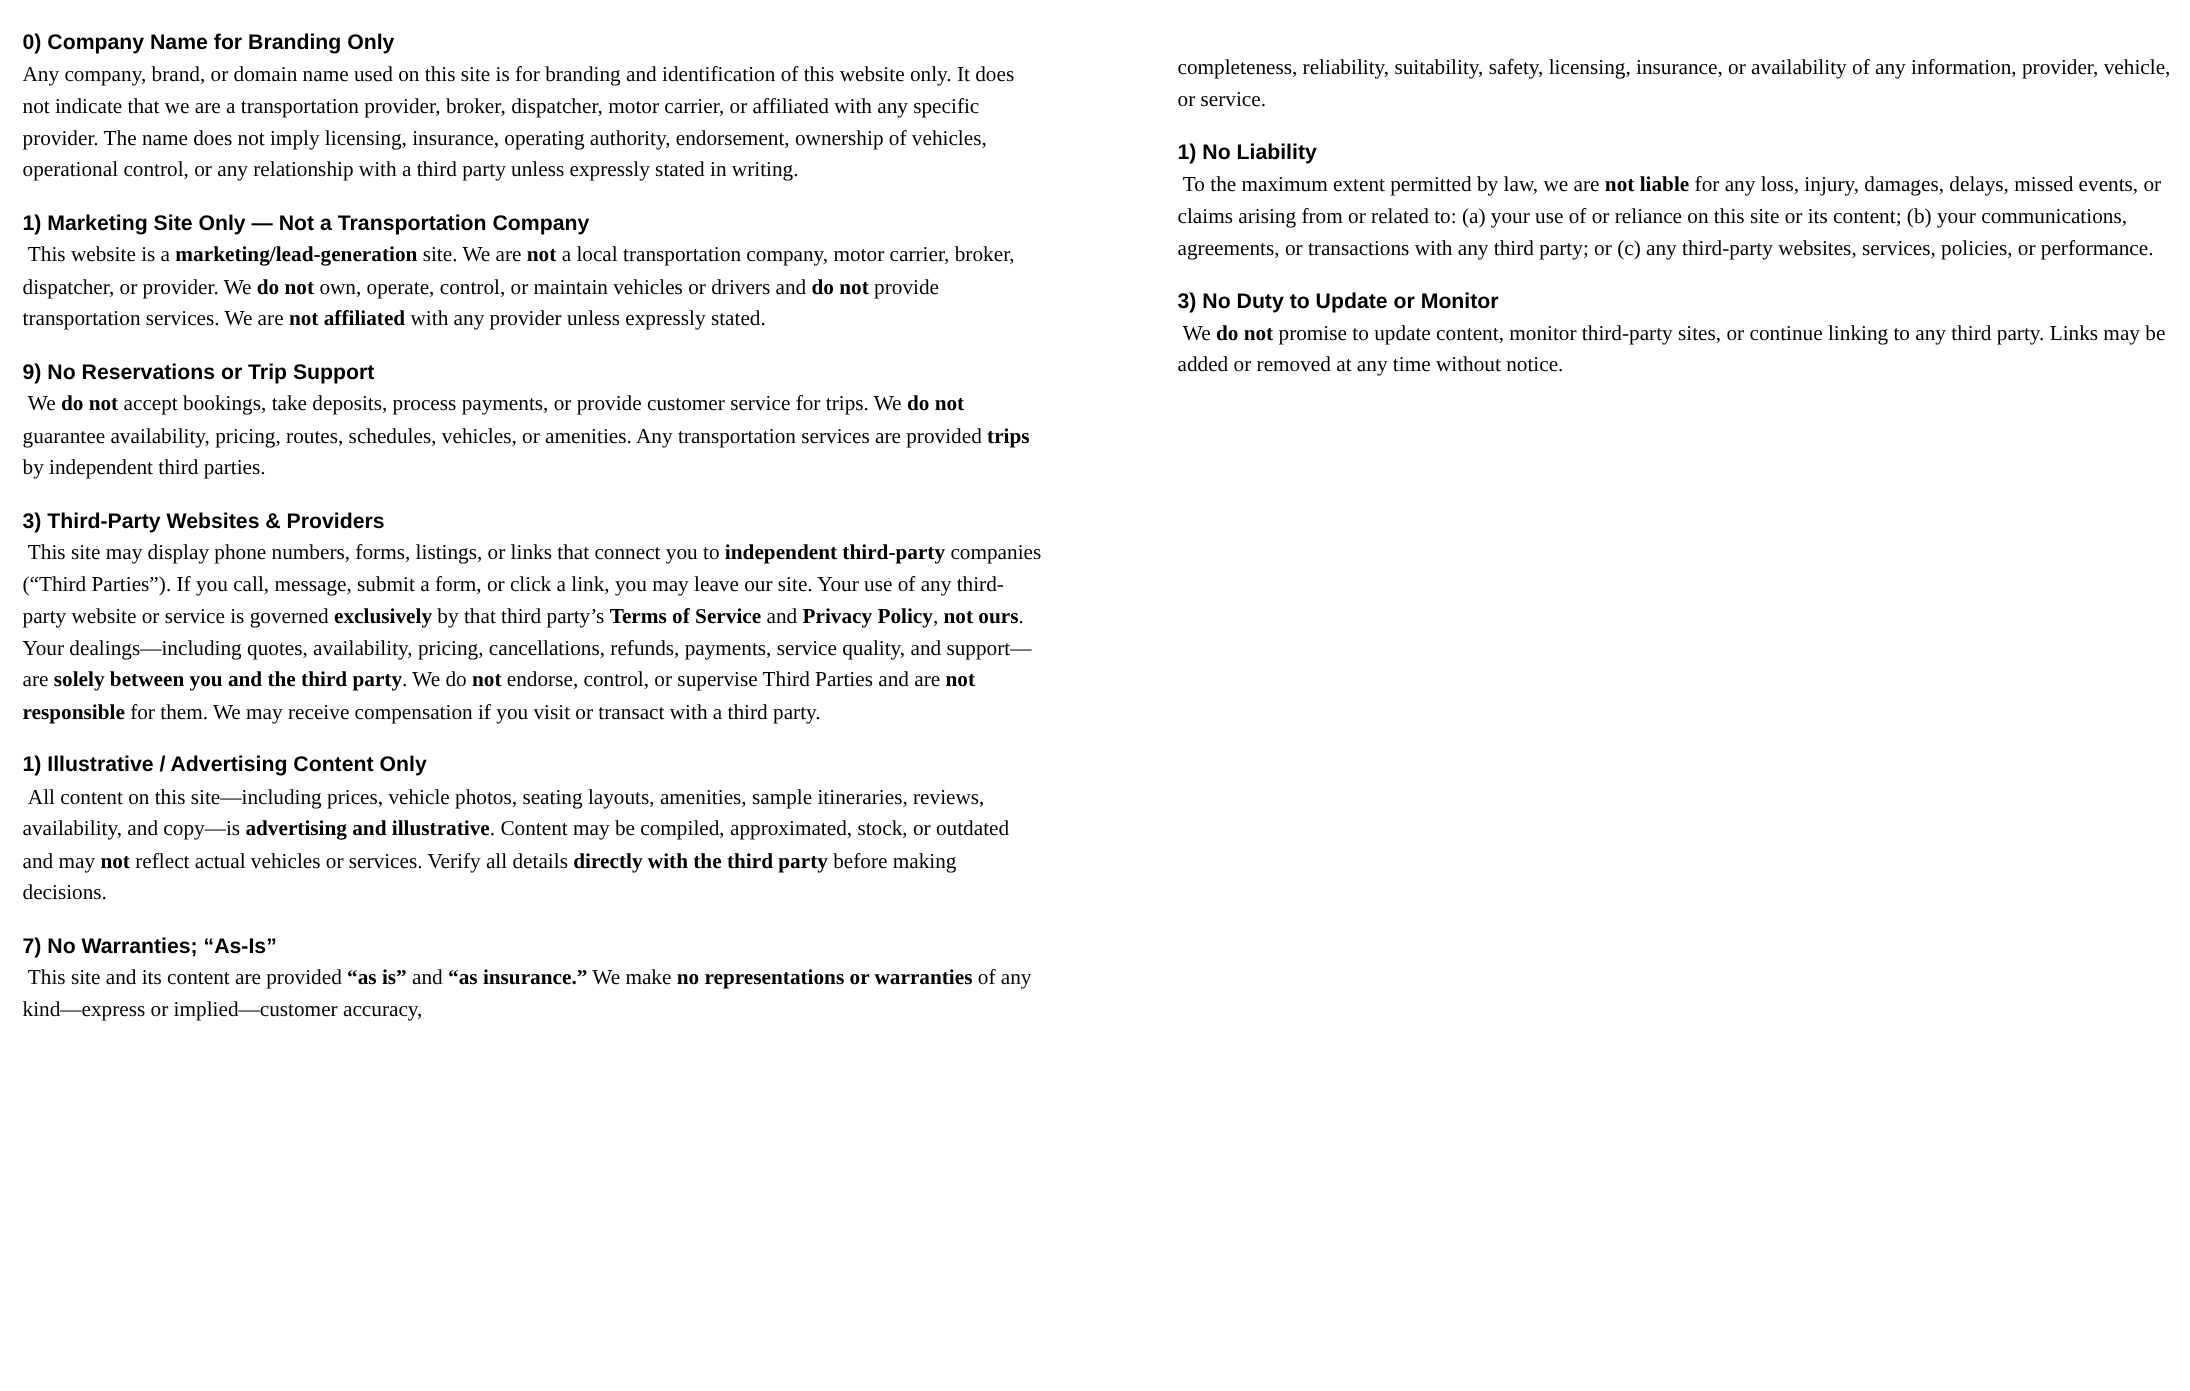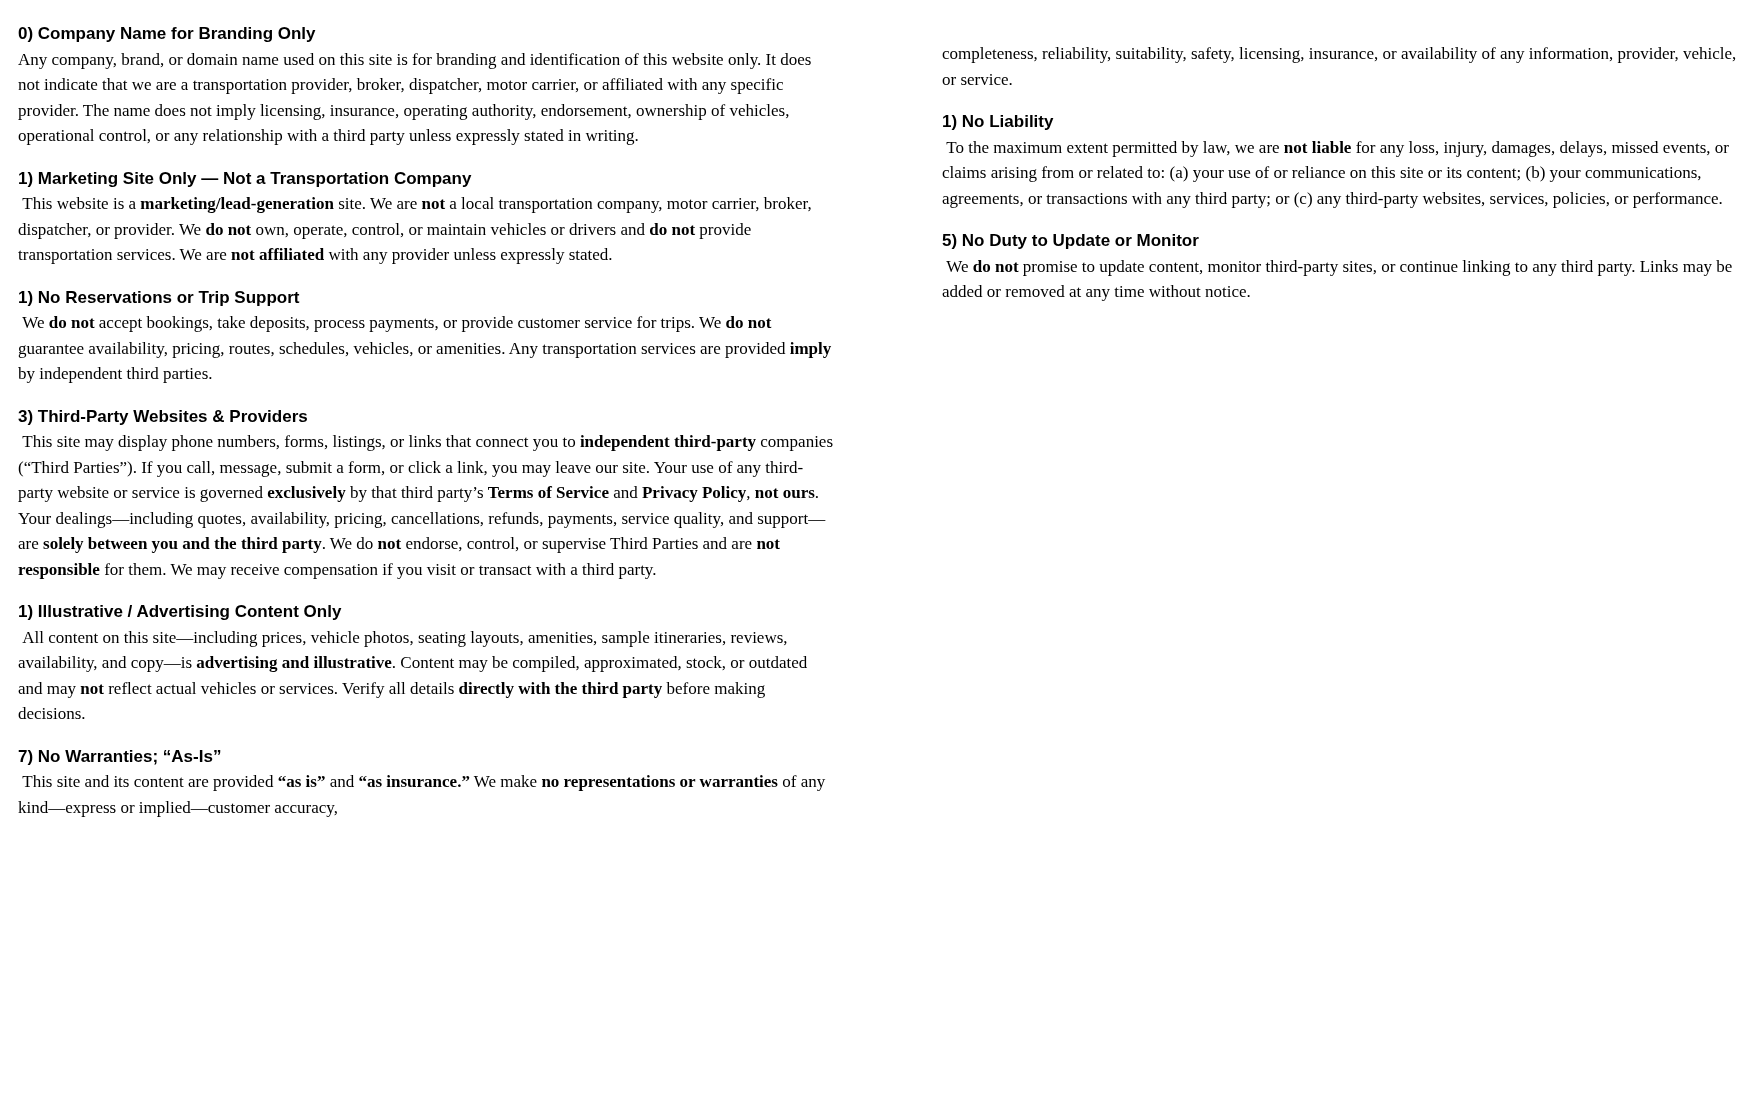--- a/index.html
+++ b/index.html
@@ -52,22 +52,22 @@
       <h2 class="sec-heading">0) Company Name for Branding Only</h2>
       <p class="sec-body"><span>Any company, brand, or domain name used on this site is for branding and identification of this website only. It does not indicate that we are a transportation provider, broker, dispatcher, motor carrier, or affiliated with any specific provider. The name does not imply licensing, insurance, operating authority, endorsement, ownership of vehicles, operational control, or any relationship with a third party unless expressly stated in writing.</span></p>
     </section>
 
     <section class="sec">
       <h2 class="sec-heading">1) Marketing Site Only — Not a Transportation Company</h2>
       <p class="sec-body"><span> This website is a </span><b>marketing/lead-generation</b><span> site. We are </span><b>not</b><span> a local transportation company, motor carrier, broker, dispatcher, or provider. We </span><b>do not</b><span> own, operate, control, or maintain vehicles or drivers and </span><b>do not</b><span> provide transportation services. We are </span><b>not affiliated</b><span> with any provider unless expressly stated.</span></p>
     </section>
 
     <section class="sec">
-      <h2 class="sec-heading">1) No Reservations or Trip Support</h2>
-      <p class="sec-body"><span> We </span><b>do not</b><span> accept bookings, take deposits, process payments, or provide customer service for trips. We </span><b>do not</b><span> guarantee availability, pricing, routes, schedules, vehicles, or amenities. Any transportation services are provided </span><b>imply</b><span> by independent third parties.</span></p>
+      <h2 class="sec-heading">9) No Reservations or Trip Support</h2>
+      <p class="sec-body"><span> We </span><b>do not</b><span> accept bookings, take deposits, process payments, or provide customer service for trips. We </span><b>do not</b><span> guarantee availability, pricing, routes, schedules, vehicles, or amenities. Any transportation services are provided </span><b>trips</b><span> by independent third parties.</span></p>
     </section>
 
     <section class="sec">
       <h2 class="sec-heading">3) Third-Party Websites &amp; Providers</h2>
       <p class="sec-body"><span> This site may display phone numbers, forms, listings, or links that connect you to </span><b>independent third-party</b><span> companies (“Third Parties”). If you call, message, submit a form, or click a link, you may leave our site. Your use of any third-party website or service is governed </span><b>exclusively</b><span> by that third party’s </span><b>Terms of Service</b><span> and </span><b>Privacy Policy</b><span>, </span><b>not ours</b><span>. Your dealings—including quotes, availability, pricing, cancellations, refunds, payments, service quality, and support—are </span><b>solely between you and the third party</b><span>. We do </span><b>not</b><span> endorse, control, or supervise Third Parties and are </span><b>not responsible</b><span> for them. We may receive compensation if you visit or transact with a third party.</span></p>
     </section>
 
     <section class="sec">
       <h2 class="sec-heading">1) Illustrative / Advertising Content Only</h2>
       <p class="sec-body"><span> All content on this site—including prices, vehicle photos, seating layouts, amenities, sample itineraries, reviews, availability, and copy—is </span><b>advertising and illustrative</b><span>. Content may be compiled, approximated, stock, or outdated and may </span><b>not</b><span> reflect actual vehicles or services. Verify all details </span><b>directly with the third party</b><span> before making decisions.</span></p>
@@ -85,19 +85,19 @@
     <section class="sec">
       <p class="sec-body"><span>completeness, reliability, suitability, safety, licensing, insurance, or availability of any information, provider, vehicle, or service.</span></p>
     </section>
 
     <section class="sec">
       <h2 class="sec-heading">1) No Liability</h2>
       <p class="sec-body"><span> To the maximum extent permitted by law, we are </span><b>not liable</b><span> for any loss, injury, damages, delays, missed events, or claims arising from or related to: (a) your use of or reliance on this site or its content; (b) your communications, agreements, or transactions with any third party; or (c) any third-party websites, services, policies, or performance.</span></p>
     </section>
 
     <section class="sec">
-      <h2 class="sec-heading">5) No Duty to Update or Monitor</h2>
+      <h2 class="sec-heading">3) No Duty to Update or Monitor</h2>
       <p class="sec-body"><span> We </span><b>do not</b><span> promise to update content, monitor third-party sites, or continue linking to any third party. Links may be added or removed at any time without notice.</span></p>
     </section>
 
   </div>
 
 </div>
 
 </body></html>

